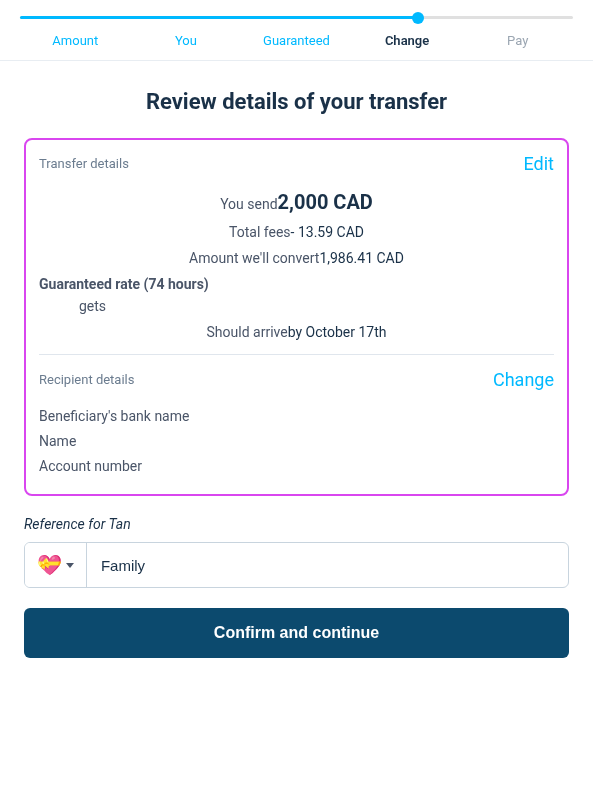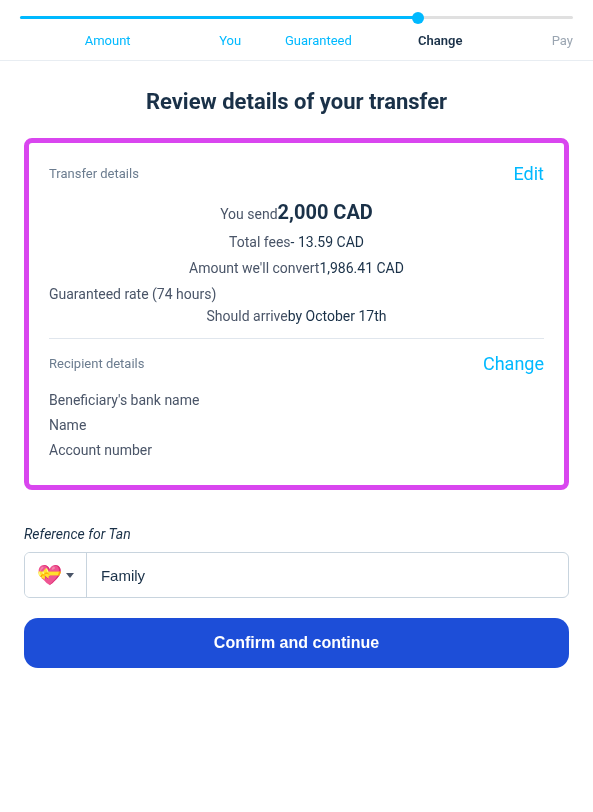--- a/index.html
+++ b/index.html
@@ -45,21 +45,21 @@
 
     
     .steps {
       display: flex;
       justify-content: space-between;
       padding: 4px 0 0 0;
     }
     .step-label {
       font-size: 13px;
       color: #00b9ff;
-      text-align: right;
+      text-align: center;
       flex: 1;
     }
     .step-label.active {
       color: #1a3148;
       font-weight: 600;
     }
     .step-label.inactive {
       color: #9aa5b1;
     }
 
@@ -78,24 +78,24 @@
     .page-title {
       font-size: 22px;
       font-weight: 700;
       color: #1a3148;
       text-align: center;
       margin-bottom: 24px;
     }
 
     
     .card {
-      border: 5px solid #d946ef;
+      border: 2px solid #d946ef;
       border-radius: 8px;
-      padding: 20px;
-      margin-bottom: 36px;
+      padding: 13px;
+      margin-bottom: 20px;
     }
 
     .card-section-header {
       display: flex;
       justify-content: space-between;
       align-items: center;
       margin-bottom: 16px;
     }
 
     .section-title {
@@ -139,20 +139,21 @@
     }
 
     .guaranteed-row {
       display: flex;
       align-items: baseline;
       margin-bottom: 6px;
     }
     .guaranteed-label {
       font-size: 14px;
       color: #4a5568;
+      font-weight: bold;
     }
     .gets-indent {
       display: flex;
       align-items: baseline;
       padding-left: 40px;
       margin-bottom: 10px;
     }
     .gets-label {
       font-size: 14px;
       color: #4a5568;
@@ -215,24 +216,24 @@
       outline: none;
       padding: 12px 14px;
       font-size: 15px;
       color: #1a3148;
       background: transparent;
     }
 
     
     .confirm-button {
       width: 100%;
-      background: #1d4ed8;
+      background: #0c4a6e;
       color: #fff;
       border: none;
-      border-radius: 14px;
+      border-radius: 6px;
       padding: 16px;
       font-size: 16px;
       font-weight: 600;
       cursor: pointer;
       margin-top: 20px;
       text-align: center;
     }
   </style>
 </head>
 <body>
@@ -276,20 +277,23 @@
 
     <div class="transfer-row">
       <span class="row-label">Amount we'll convert</span>
       <span class="row-value">1,986.41 CAD</span>
     </div>
 
     <div class="guaranteed-row">
       <span class="guaranteed-label">Guaranteed rate (74 hours)</span>
     </div>
 
+    <div class="gets-indent">
+      <span class="gets-label">gets</span>
+    </div>
 
     <div class="transfer-row">
       <span class="row-label">Should arrive</span>
       <span class="row-value">by October 17th</span>
     </div>
 
     <div class="card-divider"></div>
 
     <div class="card-section-header">
       <span class="section-title">Recipient details</span>

